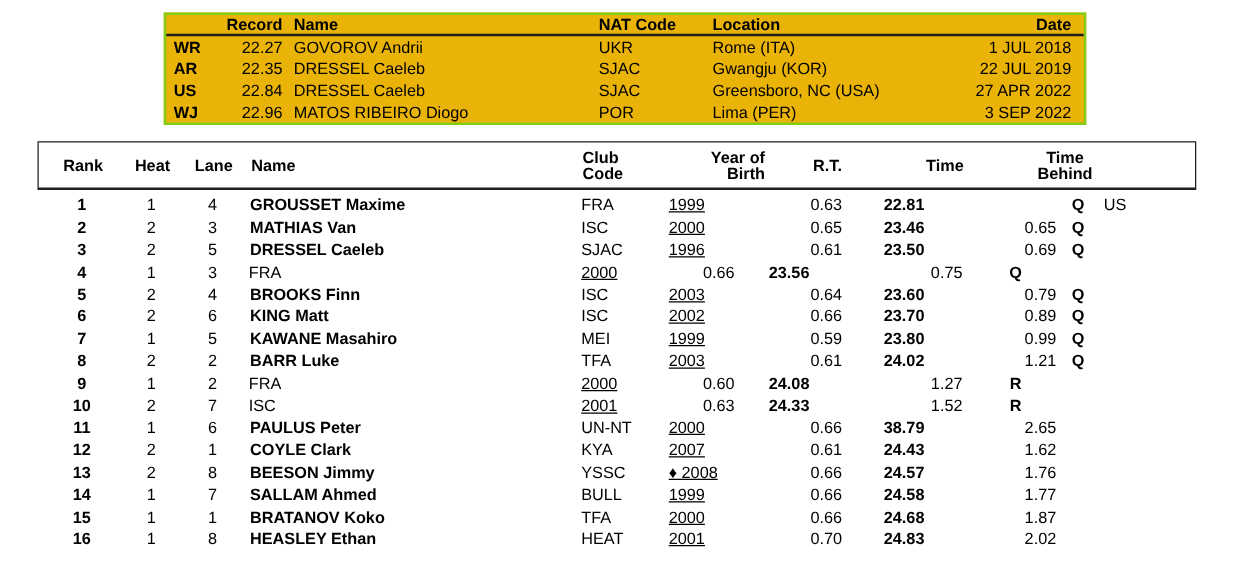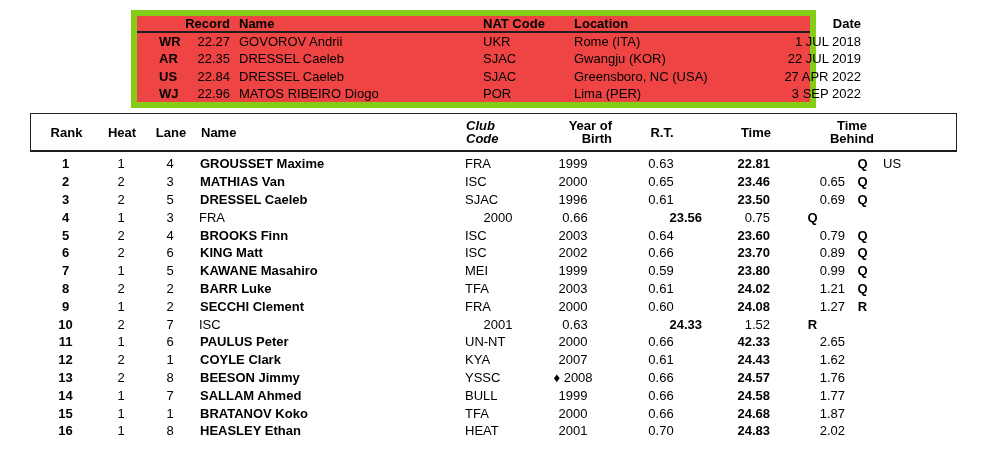--- a/index.html
+++ b/index.html
@@ -5,66 +5,66 @@
   * { margin:0; padding:0; box-sizing:border-box; }
   html,body { background:#ffffff; }
   body {
     width:988px; height:452px; position:relative; overflow:hidden;
     font-family:"Liberation Sans","DejaVu Sans",sans-serif;
     color:#000; font-size:13px;
   }
 
   
   .records {
-    position:absolute; left:131px; top:10px; width:685px;
-    border:6px solid #84cc16; background:#ef4444;
+    position:absolute; left:131px; top:10px; width:738px;
+    border:2px solid #84cc16; background:#eab308;
   }
   .rec-grid {
     display:grid;
     grid-template-columns:40px 55px 251px 91px 203px 89px;
     align-items:center;
   }
   .rec-header { height:17px; border-bottom:2px solid #1f1f1f; font-weight:bold; }
   .rec-row { height:17.25px; }
-  .rc-type   { padding-left:6px; font-weight:bold;margin-left:16px; }
+  .rc-type   { padding-left:6px; font-weight:bold; }
   .rc-record { text-align:right; padding-right:2px; }
   .rc-name   { padding-left:7px; }
   .rc-nat    { padding-left:0; }
   .rc-loc    { padding-left:0; }
   .rc-date   { text-align:right; padding-right:5px; }
 
   
   .results { position:absolute; left:30px; top:113px; width:927px; }
   .res-grid {
     display:grid;
     grid-template-columns:71px 40px 58px 266px 70px 80px 92px 68px 75px 25px 52px 1fr;
     align-items:center;
   }
   .res-headerbox {
     height:39px; border:1px solid #1f1f1f; border-bottom-width:2px;
     font-weight:bold; background:#fff;
   }
   .res-headerbox .two-line span { display:block; line-height:13px; }
   .h-rank, .h-heat, .h-lane, .h-rt { text-align:center; }
   .h-name { padding-left:1px; }
-  .h-club { padding-left:0;font-style:italic; }
+  .h-club { padding-left:0; }
   .h-yob  { text-align:right; padding-right:4px; }
   .h-time { text-align:right; padding-right:5px; }
   .h-behind { grid-column:9 / 12; text-align:center; }
 
   #res-rows { padding-top:3px; }
   .res-row { height:17.8px; }
   .c-rank   { text-align:center; font-weight:bold; }
   .c-heat   { text-align:center; }
   .c-lane   { text-align:center; }
   .c-name   { padding-left:1px; font-weight:bold; white-space:nowrap; }
   .c-club   { white-space:nowrap; }
-  .c-yob    { text-align:center; padding-right:4px; white-space:nowrap; }
+  .c-yob    { text-align:left; padding-right:4px; white-space:nowrap;text-decoration:underline; }
   .c-rt     { text-align:center; }
-  .c-time   { text-align:right; padding-right:5px; font-weight:bold; }
+  .c-time   { padding-right:5px; font-weight:bold; }
   .c-behind { text-align:right; padding-right:5px; }
   .c-q      { text-align:center; font-weight:bold; }
   .c-note   { padding-left:8px; }
 </style>
 </head>
 <body>
 
 <div>
 
   <section class="records">
@@ -234,21 +234,20 @@
           <span class="c-rt">0.61</span>
           <span class="c-time">24.02</span>
           <span class="c-behind">1.21</span>
           <span class="c-q">Q</span>
           <span class="c-note"></span>
         </div>
         <div class="res-grid res-row">
           <span class="c-rank">9</span>
           <span class="c-heat">1</span>
           <span class="c-lane">2</span>
-          <span class="c-name">SECCHI Clement</span>
           <span class="c-club">FRA</span>
           <span class="c-yob">2000</span>
           <span class="c-rt">0.60</span>
           <span class="c-time">24.08</span>
           <span class="c-behind">1.27</span>
           <span class="c-q">R</span>
           <span class="c-note"></span>
         </div>
         <div class="res-grid res-row">
           <span class="c-rank">10</span>
@@ -263,21 +262,21 @@
           <span class="c-note"></span>
         </div>
         <div class="res-grid res-row">
           <span class="c-rank">11</span>
           <span class="c-heat">1</span>
           <span class="c-lane">6</span>
           <span class="c-name">PAULUS Peter</span>
           <span class="c-club">UN-NT</span>
           <span class="c-yob">2000</span>
           <span class="c-rt">0.66</span>
-          <span class="c-time">42.33</span>
+          <span class="c-time">38.79</span>
           <span class="c-behind">2.65</span>
           <span class="c-q"></span>
           <span class="c-note"></span>
         </div>
         <div class="res-grid res-row">
           <span class="c-rank">12</span>
           <span class="c-heat">2</span>
           <span class="c-lane">1</span>
           <span class="c-name">COYLE Clark</span>
           <span class="c-club">KYA</span>

